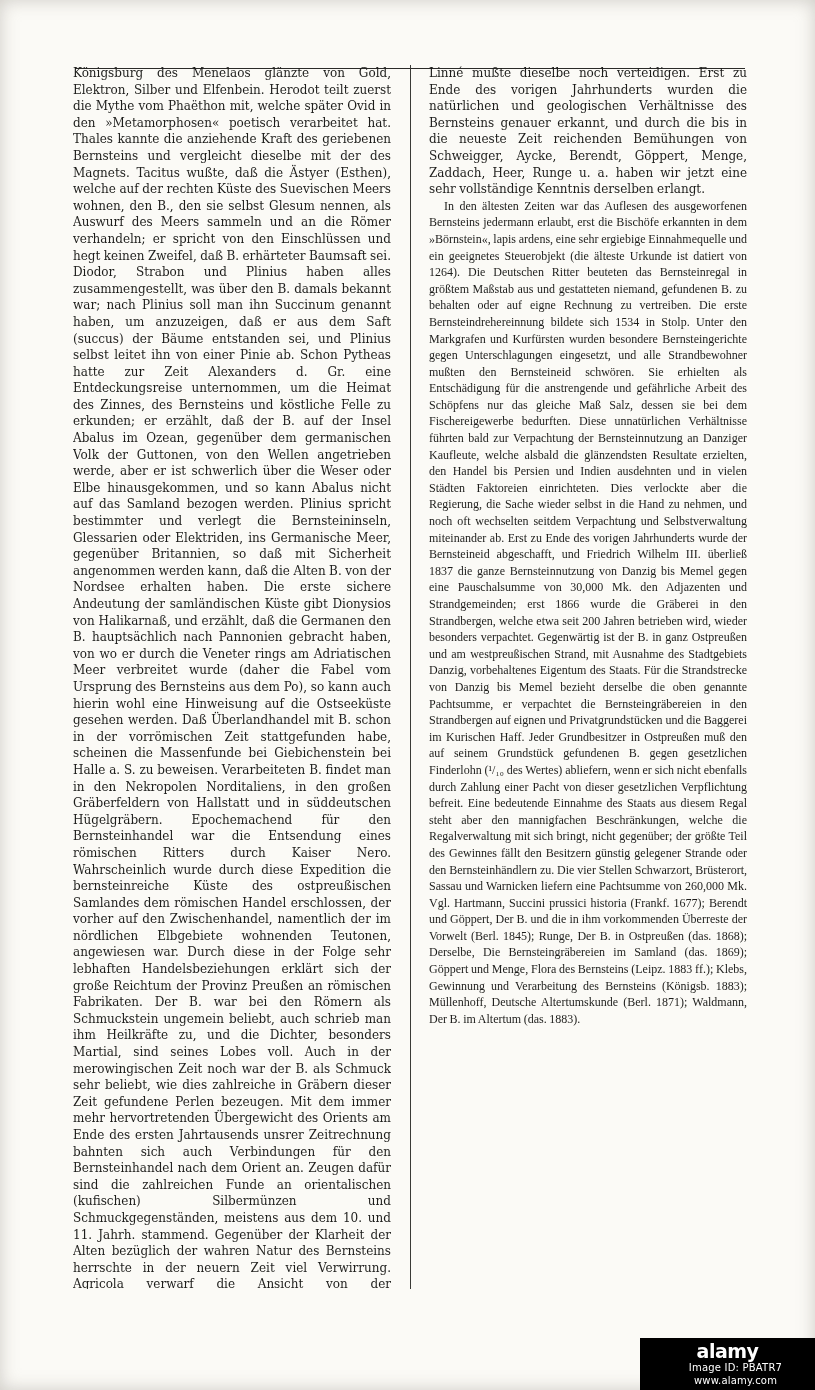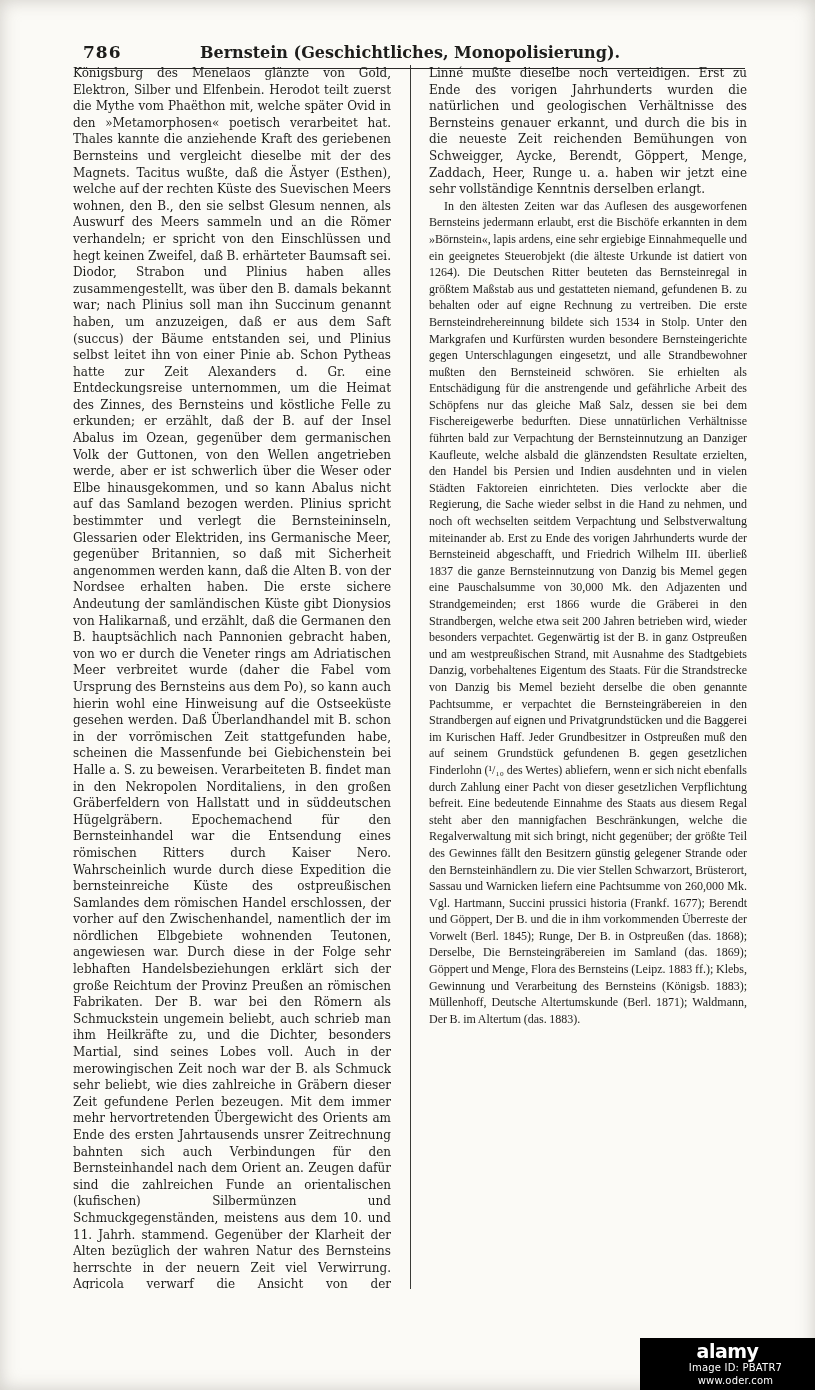--- a/index.html
+++ b/index.html
@@ -106,37 +106,33 @@
     line-height: 12px;
     letter-spacing: 0.2px;
     padding-left: 16px;
   }
 </style>
 </head>
 <body>
 
 <div class="scan">
 
-  <div class="header-row">
-    <span class="page-number">786</span>
-    <span class="header-title">Bernstein (Geschichtliches, Monopolisierung).</span>
-  </div>
 
   <hr class="header-rule">
 
   <div class="columns">
     <div class="col">
       <p>Königsburg des Menelaos glänzte von Gold, Elektron, Silber und Elfenbein. Herodot teilt zuerst die Mythe vom Phaëthon mit, welche später Ovid in den »Metamorphosen« poetisch verarbeitet hat. Thales kannte die anziehende Kraft des geriebenen Bernsteins und vergleicht dieselbe mit der des Magnets. Tacitus wußte, daß die Ästyer (Esthen), welche auf der rechten Küste des Suevischen Meers wohnen, den B., den sie selbst Glesum nennen, als Auswurf des Meers sammeln und an die Römer verhandeln; er spricht von den Einschlüssen und hegt keinen Zweifel, daß B. erhärteter Baumsaft sei. Diodor, Strabon und Plinius haben alles zusammengestellt, was über den B. damals bekannt war; nach Plinius soll man ihn Succinum genannt haben, um anzuzeigen, daß er aus dem Saft (succus) der Bäume entstanden sei, und Plinius selbst leitet ihn von einer Pinie ab. Schon Pytheas hatte zur Zeit Alexanders d. Gr. eine Entdeckungsreise unternommen, um die Heimat des Zinnes, des Bernsteins und köstliche Felle zu erkunden; er erzählt, daß der B. auf der Insel Abalus im Ozean, gegenüber dem germanischen Volk der Guttonen, von den Wellen angetrieben werde, aber er ist schwerlich über die Weser oder Elbe hinausgekommen, und so kann Abalus nicht auf das Samland bezogen werden. Plinius spricht bestimmter und verlegt die Bernsteininseln, Glessarien oder Elektriden, ins Germanische Meer, gegenüber Britannien, so daß mit Sicherheit angenommen werden kann, daß die Alten B. von der Nordsee erhalten haben. Die erste sichere Andeutung der samländischen Küste gibt Dionysios von Halikarnaß, und erzählt, daß die Germanen den B. hauptsächlich nach Pannonien gebracht haben, von wo er durch die Veneter rings am Adriatischen Meer verbreitet wurde (daher die Fabel vom Ursprung des Bernsteins aus dem Po), so kann auch hierin wohl eine Hinweisung auf die Ostseeküste gesehen werden. Daß Überlandhandel mit B. schon in der vorrömischen Zeit stattgefunden habe, scheinen die Massenfunde bei Giebichenstein bei Halle a. S. zu beweisen. Verarbeiteten B. findet man in den Nekropolen Norditaliens, in den großen Gräberfeldern von Hallstatt und in süddeutschen Hügelgräbern. Epochemachend für den Bernsteinhandel war die Entsendung eines römischen Ritters durch Kaiser Nero. Wahrscheinlich wurde durch diese Expedition die bernsteinreiche Küste des ostpreußischen Samlandes dem römischen Handel erschlossen, der vorher auf den Zwischenhandel, namentlich der im nördlichen Elbgebiete wohnenden Teutonen, angewiesen war. Durch diese in der Folge sehr lebhaften Handelsbeziehungen erklärt sich der große Reichtum der Provinz Preußen an römischen Fabrikaten. Der B. war bei den Römern als Schmuckstein ungemein beliebt, auch schrieb man ihm Heilkräfte zu, und die Dichter, besonders Martial, sind seines Lobes voll. Auch in der merowingischen Zeit noch war der B. als Schmuck sehr beliebt, wie dies zahlreiche in Gräbern dieser Zeit gefundene Perlen bezeugen. Mit dem immer mehr hervortretenden Übergewicht des Orients am Ende des ersten Jahrtausends unsrer Zeitrechnung bahnten sich auch Verbindungen für den Bernsteinhandel nach dem Orient an. Zeugen dafür sind die zahlreichen Funde an orientalischen (kufischen) Silbermünzen und Schmuckgegenständen, meistens aus dem 10. und 11. Jahrh. stammend. Gegenüber der Klarheit der Alten bezüglich der wahren Natur des Bernsteins herrschte in der neuern Zeit viel Verwirrung. Agricola verwarf die Ansicht von der vegetabilischen Abstammung des Bernsteins vollständig, und</p>
     </div>
     <div class="col-divider"></div>
     <div class="col">
       <p>Linné mußte dieselbe noch verteidigen. Erst zu Ende des vorigen Jahrhunderts wurden die natürlichen und geologischen Verhältnisse des Bernsteins genauer erkannt, und durch die bis in die neueste Zeit reichenden Bemühungen von Schweigger, Aycke, Berendt, Göppert, Menge, Zaddach, Heer, Runge u. a. haben wir jetzt eine sehr vollständige Kenntnis derselben erlangt.</p>
       <p class="indent">In den ältesten Zeiten war das Auflesen des ausgeworfenen Bernsteins jedermann erlaubt, erst die Bischöfe erkannten in dem »Börnstein«, lapis ardens, eine sehr ergiebige Einnahmequelle und ein geeignetes Steuerobjekt (die älteste Urkunde ist datiert von 1264). Die Deutschen Ritter beuteten das Bernsteinregal in größtem Maßstab aus und gestatteten niemand, gefundenen B. zu behalten oder auf eigne Rechnung zu vertreiben. Die erste Bernsteindrehereinnung bildete sich 1534 in Stolp. Unter den Markgrafen und Kurfürsten wurden besondere Bernsteingerichte gegen Unterschlagungen eingesetzt, und alle Strandbewohner mußten den Bernsteineid schwören. Sie erhielten als Entschädigung für die anstrengende und gefährliche Arbeit des Schöpfens nur das gleiche Maß Salz, dessen sie bei dem Fischereigewerbe bedurften. Diese unnatürlichen Verhältnisse führten bald zur Verpachtung der Bernsteinnutzung an Danziger Kaufleute, welche alsbald die glänzendsten Resultate erzielten, den Handel bis Persien und Indien ausdehnten und in vielen Städten Faktoreien einrichteten. Dies verlockte aber die Regierung, die Sache wieder selbst in die Hand zu nehmen, und noch oft wechselten seitdem Verpachtung und Selbstverwaltung miteinander ab. Erst zu Ende des vorigen Jahrhunderts wurde der Bernsteineid abgeschafft, und Friedrich Wilhelm III. überließ 1837 die ganze Bernsteinnutzung von Danzig bis Memel gegen eine Pauschalsumme von 30,000 Mk. den Adjazenten und Strandgemeinden; erst 1866 wurde die Gräberei in den Strandbergen, welche etwa seit 200 Jahren betrieben wird, wieder besonders verpachtet. Gegenwärtig ist der B. in ganz Ostpreußen und am westpreußischen Strand, mit Ausnahme des Stadtgebiets Danzig, vorbehaltenes Eigentum des Staats. Für die Strandstrecke von Danzig bis Memel bezieht derselbe die oben genannte Pachtsumme, er verpachtet die Bernsteingräbereien in den Strandbergen auf eignen und Privatgrundstücken und die Baggerei im Kurischen Haff. Jeder Grundbesitzer in Ostpreußen muß den auf seinem Grundstück gefundenen B. gegen gesetzlichen Finderlohn (¹/₁₀ des Wertes) abliefern, wenn er sich nicht ebenfalls durch Zahlung einer Pacht von dieser gesetzlichen Verpflichtung befreit. Eine bedeutende Einnahme des Staats aus diesem Regal steht aber den mannigfachen Beschränkungen, welche die Regalverwaltung mit sich bringt, nicht gegenüber; der größte Teil des Gewinnes fällt den Besitzern günstig gelegener Strande oder den Bernsteinhändlern zu. Die vier Stellen Schwarzort, Brüsterort, Sassau und Warnicken liefern eine Pachtsumme von 260,000 Mk. Vgl. Hartmann, Succini prussici historia (Frankf. 1677); Berendt und Göppert, Der B. und die in ihm vorkommenden Überreste der Vorwelt (Berl. 1845); Runge, Der B. in Ostpreußen (das. 1868); Derselbe, Die Bernsteingräbereien im Samland (das. 1869); Göppert und Menge, Flora des Bernsteins (Leipz. 1883 ff.); Klebs, Gewinnung und Verarbeitung des Bernsteins (Königsb. 1883); Müllenhoff, Deutsche Altertumskunde (Berl. 1871); Waldmann, Der B. im Altertum (das. 1883).</p>
     </div>
   </div>
 
   <div class="watermark">
     <span class="wm-logo">alamy</span>
     <span class="wm-line">Image ID: PBATR7</span>
-    <span class="wm-line">www.oder.com</span>
+    <span class="wm-line">www.alamy.com</span>
   </div>
 
 </div>
 
 </body></html>

